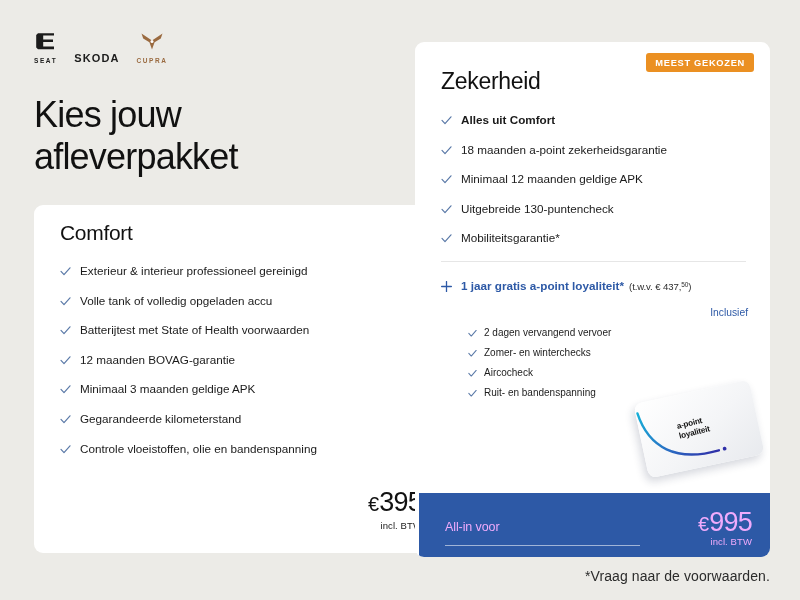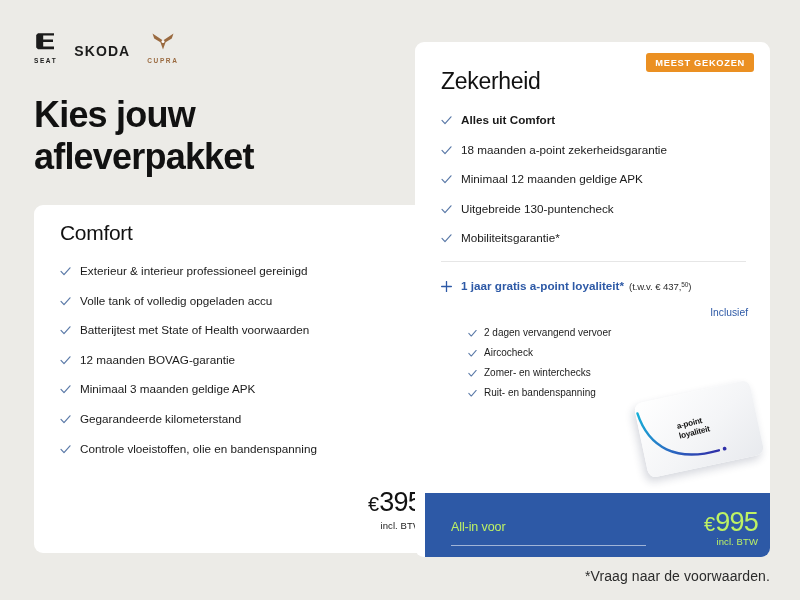--- a/index.html
+++ b/index.html
@@ -33,30 +33,29 @@
   .brand-mark { display: block; }
   .brand-word {
     font-size: 6.5px;
     letter-spacing: 1.6px;
     font-weight: 700;
     margin-top: 2px;
     color: #1b1b1b;
   }
   .brand-word.cupra { color: #9a6a40; }
   .skoda-word {
-    font-size: 14px;
+    font-size: 11px;
     font-weight: 700;
     letter-spacing: 1.1px;
     color: #1b1b1b;
-    margin-bottom: 5px;
   }
 
   .main-title {
     font-size: 36px;
-    font-weight: 700;
+    font-weight: 400;
     line-height: 1.18;
     letter-spacing: -0.8px;
     color: #111;
     margin-bottom: 26px;
   }
 
   
   .card {
     background: #ffffff;
     border-radius: 9px;
@@ -222,25 +221,25 @@
     font-weight: 700;
     line-height: 1.25;
     color: #111;
     letter-spacing: -0.2px;
     transform: rotate(-2deg);
   }
 
   
   .footer-bar {
     position: absolute;
-    left: 10px; bottom: 0;
+    left: 4px; bottom: 0;
     width: 100%;
     height: 64px;
     background: #2d59a6;
-    color: #bef264;
+    color: #f0abfc;
     padding: 0 22px 0 26px;
   }
   .footer-inner {
     display: flex;
     align-items: baseline;
     justify-content: space-between;
     padding-top: 16px;
   }
   .allin-label {
     font-size: 12.5px;
@@ -459,29 +458,29 @@
               </svg>
           </span>
           <span class="txt">2 dagen vervangend vervoer</span>
         </li>
         <li>
           <span class="check-sm">
             <svg width="9" height="9" viewBox="0 0 11 11">
                 <path d="M1 5.4 L4 8.6 L10 1.8" stroke="#5b7aa8" stroke-width="1.3" fill="none" stroke-linecap="round" stroke-linejoin="round"></path>
               </svg>
           </span>
-          <span class="txt">Aircocheck</span>
+          <span class="txt">Zomer- en winterchecks</span>
         </li>
         <li>
           <span class="check-sm">
             <svg width="9" height="9" viewBox="0 0 11 11">
                 <path d="M1 5.4 L4 8.6 L10 1.8" stroke="#5b7aa8" stroke-width="1.3" fill="none" stroke-linecap="round" stroke-linejoin="round"></path>
               </svg>
           </span>
-          <span class="txt">Zomer- en winterchecks</span>
+          <span class="txt">Aircocheck</span>
         </li>
         <li>
           <span class="check-sm">
             <svg width="9" height="9" viewBox="0 0 11 11">
                 <path d="M1 5.4 L4 8.6 L10 1.8" stroke="#5b7aa8" stroke-width="1.3" fill="none" stroke-linecap="round" stroke-linejoin="round"></path>
               </svg>
           </span>
           <span class="txt">Ruit- en bandenspanning</span>
         </li>
       </ul>

